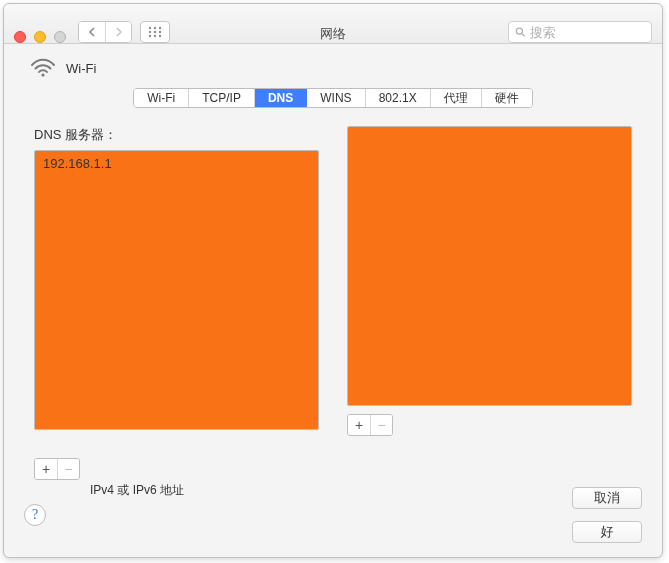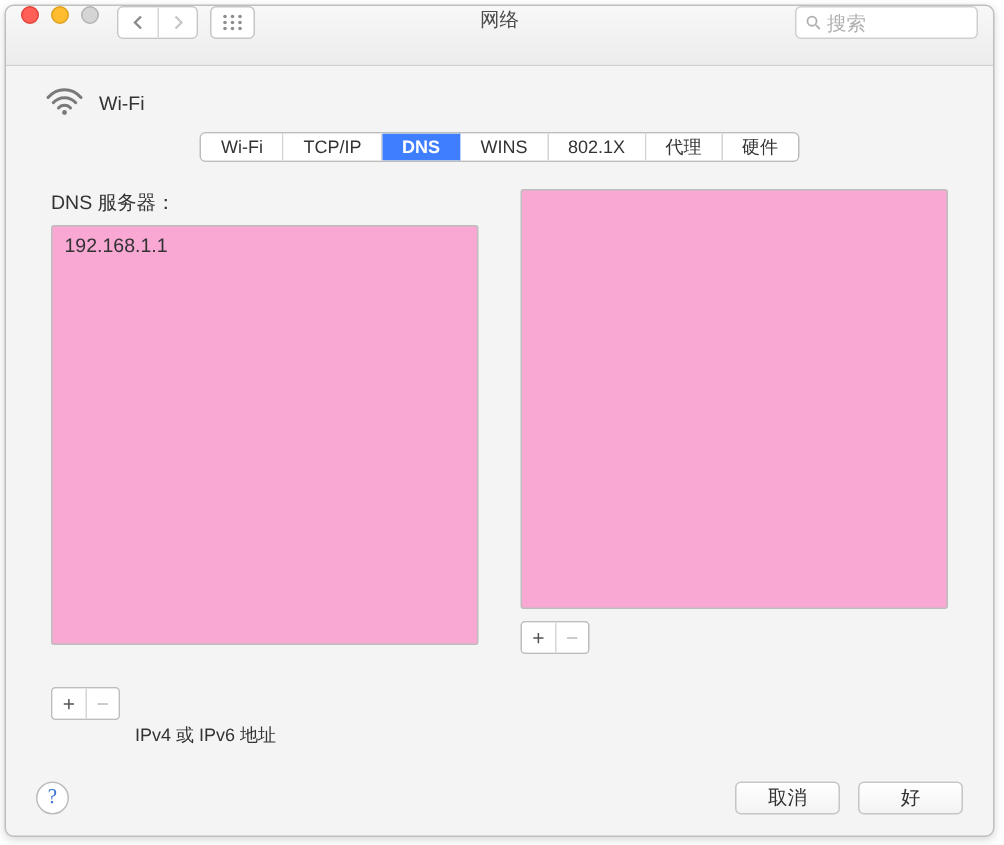--- a/index.html
+++ b/index.html
@@ -19,21 +19,21 @@
       border-radius: 6px;
       box-shadow: 0 2px 6px rgba(0,0,0,0.15);
       margin: 3px;
       position: relative;
     }
     .toolbar {
       height: 40px;
       background: linear-gradient(#f8f8f8, #ececec);
       border-bottom: 1px solid #cfcfcf;
       display: flex;
-      align-items: flex-start;
+      align-items: flex-end;
       padding: 0 10px;
       border-radius: 6px 6px 0 0;
     }
     .traffic-lights { display: flex; gap: 8px; margin-right: 12px; }
     .traffic-light { width: 12px; height: 12px; border-radius: 50%; }
     .tl-red { background: #ff5f57; border: 0.5px solid #e24238; }
     .tl-yellow { background: #febc2e; border: 0.5px solid #dfa023; }
     .tl-grey { background: #d5d5d5; border: 0.5px solid #b3b3b3; }
     .nav-segment {
       display: inline-flex;
@@ -60,21 +60,21 @@
       display: flex; align-items: center; justify-content: center;
       background: #fff;
       color: #6f6f6f;
     }
     .title {
       position: absolute; left: 50%; transform: translateX(-50%);
       color: #4b4b4b; font-size: 13px;
     }
     .search-field {
       margin-left: auto;
-      width: 122px; height: 22px;
+      width: 144px; height: 22px;
       border: 1px solid #cfcfcf;
       border-radius: 4px;
       background: #fff;
       display: flex; align-items: center;
       padding: 0 6px;
       color: #b0b0b0;
       gap: 4px;
     }
     .search-field input {
       border: none; outline: none; width: 100%;
@@ -106,21 +106,21 @@
       color: #333;
       background: #fff;
     }
     .tab:last-child { border-right: none; font-family: Liberation Serif, serif; }
     .tab.selected { background: #3f7fff; color: #fff; border-right-color:#3f7fff;font-weight:bold; }
     .panels { display: flex; gap: 28px; padding: 0 10px; justify-content: flex-end;}
     .panel { flex: 1; display: flex; flex-direction: column; }
     .panel-label { font-size: 13px; color: #333; margin-bottom: 6px; }
     .listbox {
       height: 280px;
-      background: #f9a8d4;
+      background: #f97316;
       border: 1px solid #bdbdbd;
       border-radius: 2px;
       padding: 4px 8px;
       overflow: auto;
       font-size: 13px;
       color: #333;
     }
     .list-item { line-height: 18px; }
     .panel-footer {
       display: flex;
@@ -153,21 +153,21 @@
     .help-btn {
       width: 22px; height: 22px;
       border: 1px solid #bdbdbd;
       border-radius: 50%;
       display: flex; align-items: center; justify-content: center;
       color: #3872d1;
       font-family: Georgia, serif;
       font-size: 14px;
       background: #fff;
     }
-    .action-buttons { margin-left: auto; display: flex; gap: 12px; }
+    .action-buttons { margin-left: auto; display: flex; gap: 12px; flex-direction: column; }
     .push-btn {
       min-width: 70px; height: 22px;
       border: 1px solid #c6c6c6;
       border-radius: 4px;
       background: linear-gradient(#ffffff,#f3f3f3);
       font-size: 13px;
       display: flex; align-items: center; justify-content: center;
       padding: 0 14px;
       color: #333;
     }

